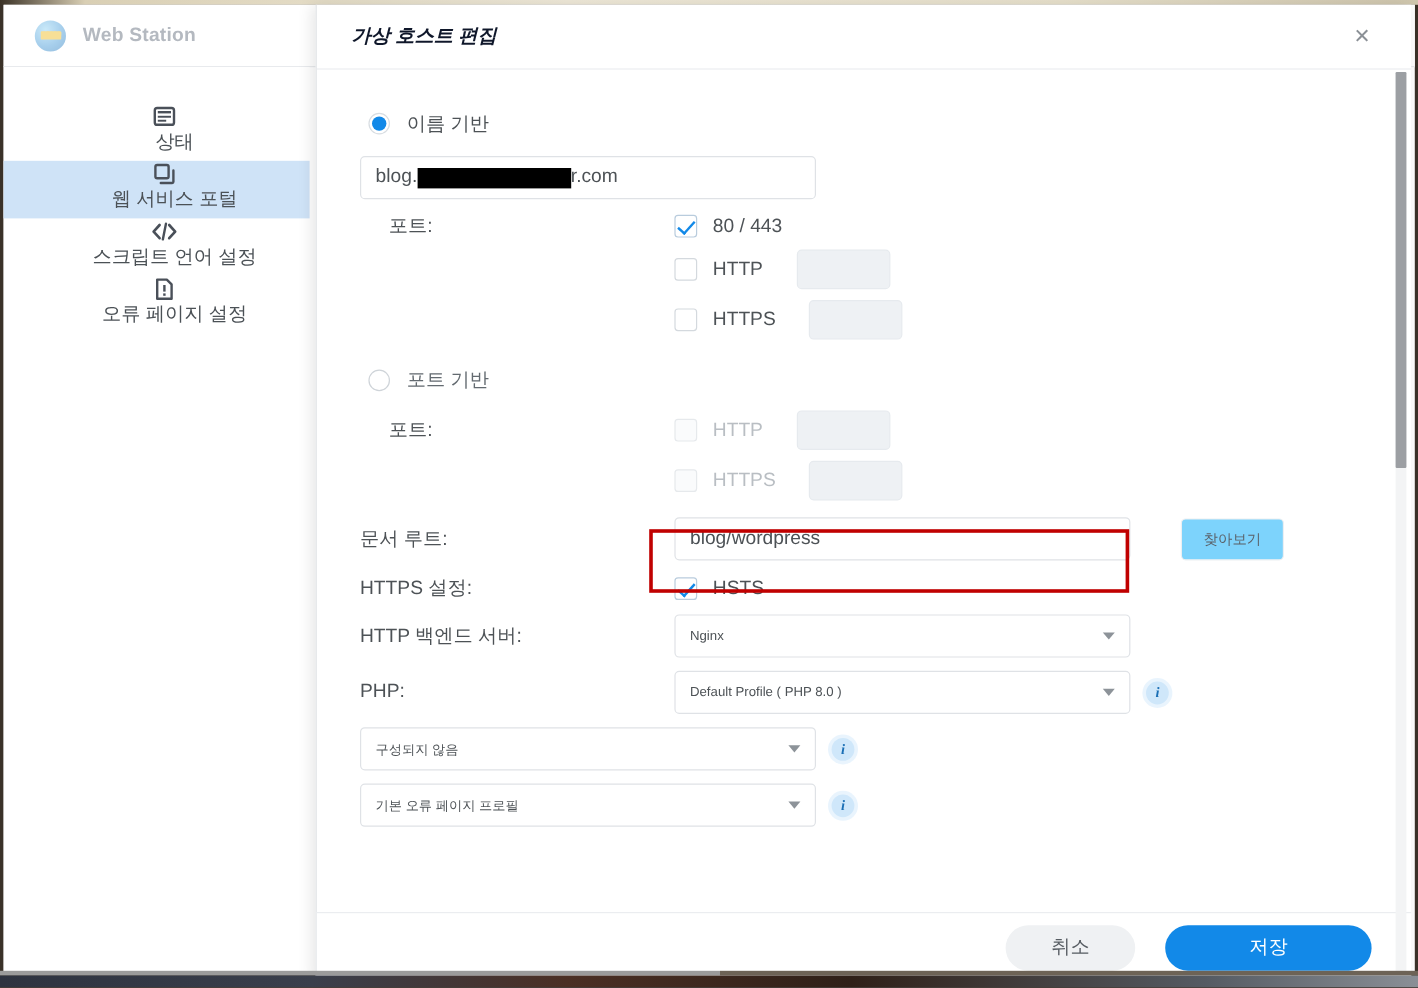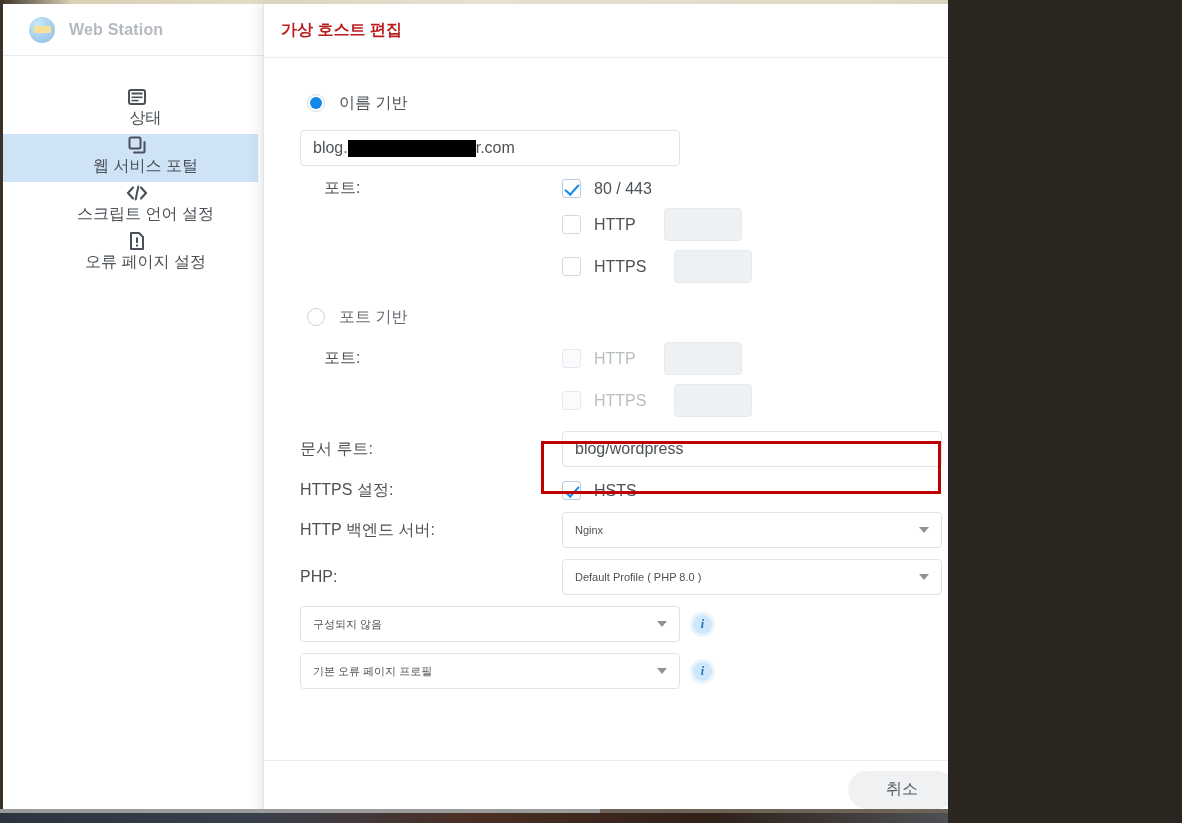--- a/index.html
+++ b/index.html
@@ -6,21 +6,21 @@
   html, body {
     margin: 0; padding: 0;
     width: 1182px; height: 823px;
     overflow: hidden;
     background: #2b2520;
     font-family: "Liberation Sans", sans-serif;
   }
 
   #screen {
     position: relative;
-    width: 948px;
+    width: 1182px;
     height: 823px;
     overflow: hidden;
     background: #3a3128;
   }
 
   
   .strip-top {
     position: absolute; left: 0; top: 0; width: 1182px; height: 4px;
     background: linear-gradient(90deg,#3b3226 0%, #d9cfb4 6%, #efe9d8 40%, #e8e1cc 75%, #cfc6ad 100%);
   }
@@ -113,24 +113,25 @@
     box-shadow: -3px 0 12px rgba(0,0,0,.10);
     border-left: 1px solid #e2e4e7;
   }
   .modal-head {
     position: relative;
     height: 54px;
     border-bottom: 1px solid #ebedf0;
     display: flex; align-items: center;
   }
   .modal-title {
-    margin-left: 17px;
+    margin-left: 29px;
     font-size: 16px;
-    color: #b91c1c;
+    color: #0f172a;
     font-weight: 600;
+    font-style: italic;
   }
   .modal-close {
     position: absolute; right: 28px; top: 50%; transform: translateY(-50%);
     width: 26px; height: 26px;
     display: flex; align-items: center; justify-content: center;
     color: #8b9096;
     font-size: 17px;
     cursor: pointer;
     font-weight: 400;
   }
@@ -291,21 +292,21 @@
   }
 
   .modal-foot {
     position: absolute;
     left: 0; bottom: 0;
     width: 100%;
     height: 58px;
     border-top: 1px solid #ebedf0;
     display: flex; align-items: center; justify-content: flex-end;
     padding-right: 33px;
-    gap: 15px;
+    gap: 25px;
     background: #fff;
   }
   .btn {
     height: 38px;
     min-width: 108px;
     border-radius: 19px;
     border: none;
     font-size: 16px;
     display: flex; align-items: center; justify-content: center;
     cursor: pointer;

